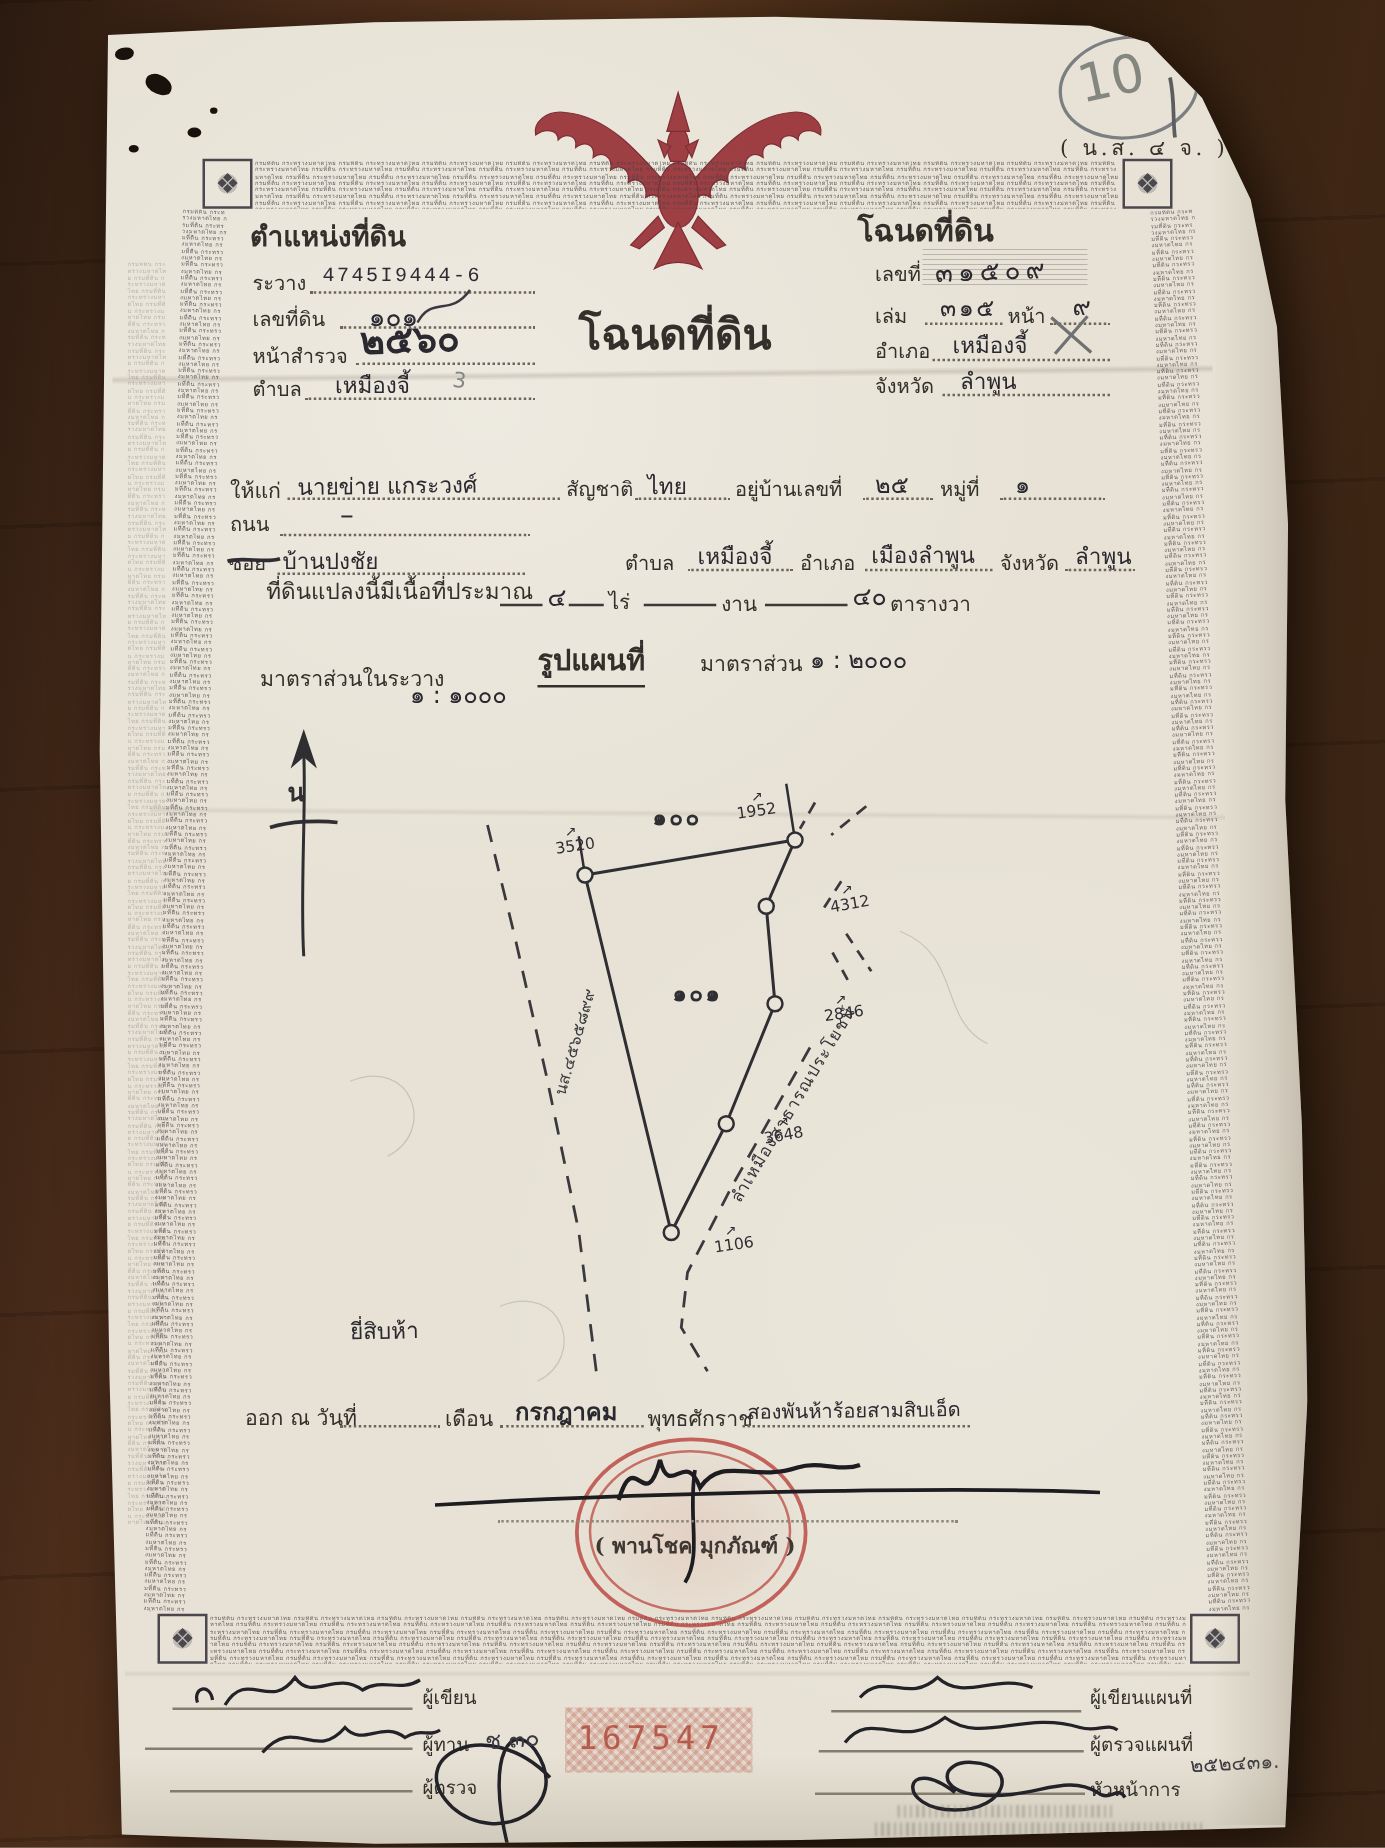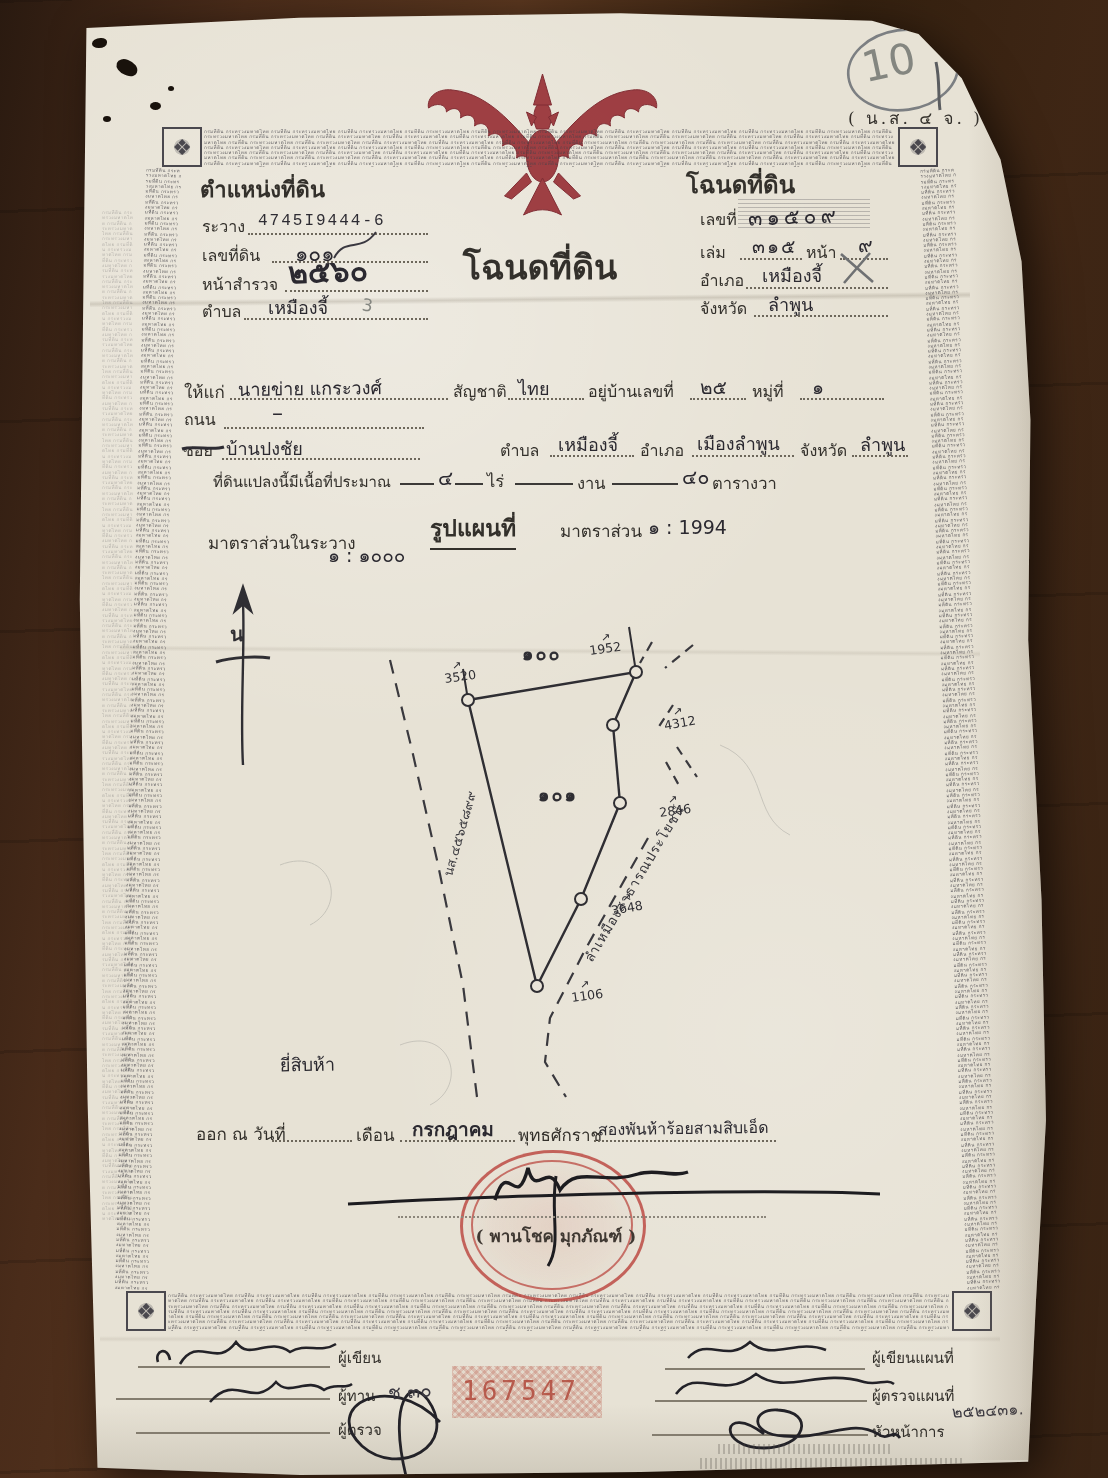--- a/index.html
+++ b/index.html
@@ -160,36 +160,36 @@
   <div class="abs printed" style="left:500px;top:438px;font-size:16px">ตำบล</div>
   <div class="abs hand" style="left:558px;top:430px;font-size:18px">เหมืองจี้</div>
   <div class="abs uline" style="left:550px;top:455px;width:84px"></div>
   <div class="abs printed" style="left:640px;top:438px;font-size:16px">อำเภอ</div>
   <div class="abs hand" style="left:697px;top:429px;font-size:18px">เมืองลำพูน</div>
   <div class="abs uline" style="left:692px;top:455px;width:102px"></div>
   <div class="abs printed" style="left:800px;top:438px;font-size:16px">จังหวัด</div>
   <div class="abs hand" style="left:860px;top:430px;font-size:18px">ลำพูน</div>
   <div class="abs uline" style="left:852px;top:455px;width:56px"></div>
 
-  <div class="abs printed" style="left:213px;top:470px;font-size:15px">ที่ดินแปลงนี้มีเนื้อที่ประมาณ</div>
+  <div class="abs printed" style="left:213px;top:458px;font-size:18px">ที่ดินแปลงนี้มีเนื้อที่ประมาณ</div>
   <div class="abs dashseg" style="left:400px;top:483px;width:34px"></div>
   <div class="abs hand" style="left:438px;top:462px;font-size:20px">๔</div>
   <div class="abs dashseg" style="left:455px;top:483px;width:28px"></div>
   <div class="abs printed" style="left:487px;top:468px;font-size:16.5px">ไร่</div>
   <div class="abs dashseg" style="left:515px;top:483px;width:58px"></div>
   <div class="abs printed" style="left:577px;top:470px;font-size:16.5px">งาน</div>
   <div class="abs dashseg" style="left:612px;top:483px;width:66px"></div>
   <div class="abs hand" style="left:682px;top:461px;font-size:20px">๔๐</div>
   <div class="abs printed" style="left:712px;top:470px;font-size:16.5px">ตารางวา</div>
 
   <div class="abs printed" style="left:208px;top:529px;font-size:17px">มาตราส่วนในระวาง</div>
   <div class="abs hand" style="left:328px;top:540px;font-size:19px">๑ : ๑๐๐๐</div>
   <div class="abs printed bold" style="left:430px;top:510px;font-size:23px;border-bottom:2.5px solid #33302b;padding-bottom:2px">รูปแผนที่</div>
   <div class="abs printed" style="left:560px;top:517px;font-size:17px">มาตราส่วน</div>
-  <div class="abs hand" style="left:648px;top:512px;font-size:19px">๑ : 1994</div>
+  <div class="abs hand" style="left:648px;top:512px;font-size:19px">๑ : ๒๐๐๐</div>
 
   <svg class="abs" style="left:160px;top:565px" width="760" height="550" viewBox="0 0 760 550">
 
     <g stroke="#2f2e33" fill="none" stroke-width="2.4">
       <path d="M83,200 C80,150 85,80 83,38"></path>
       <path d="M83,22 L75,46 L83,39 L91,46 Z" fill="#2f2e33"></path>
       <path d="M56,97 C72,92 96,91 110,93" stroke-width="3"></path>
     </g>
     <text x="70" y="76" font-size="20" fill="#2f2e33" font-weight="bold">น</text>
 

